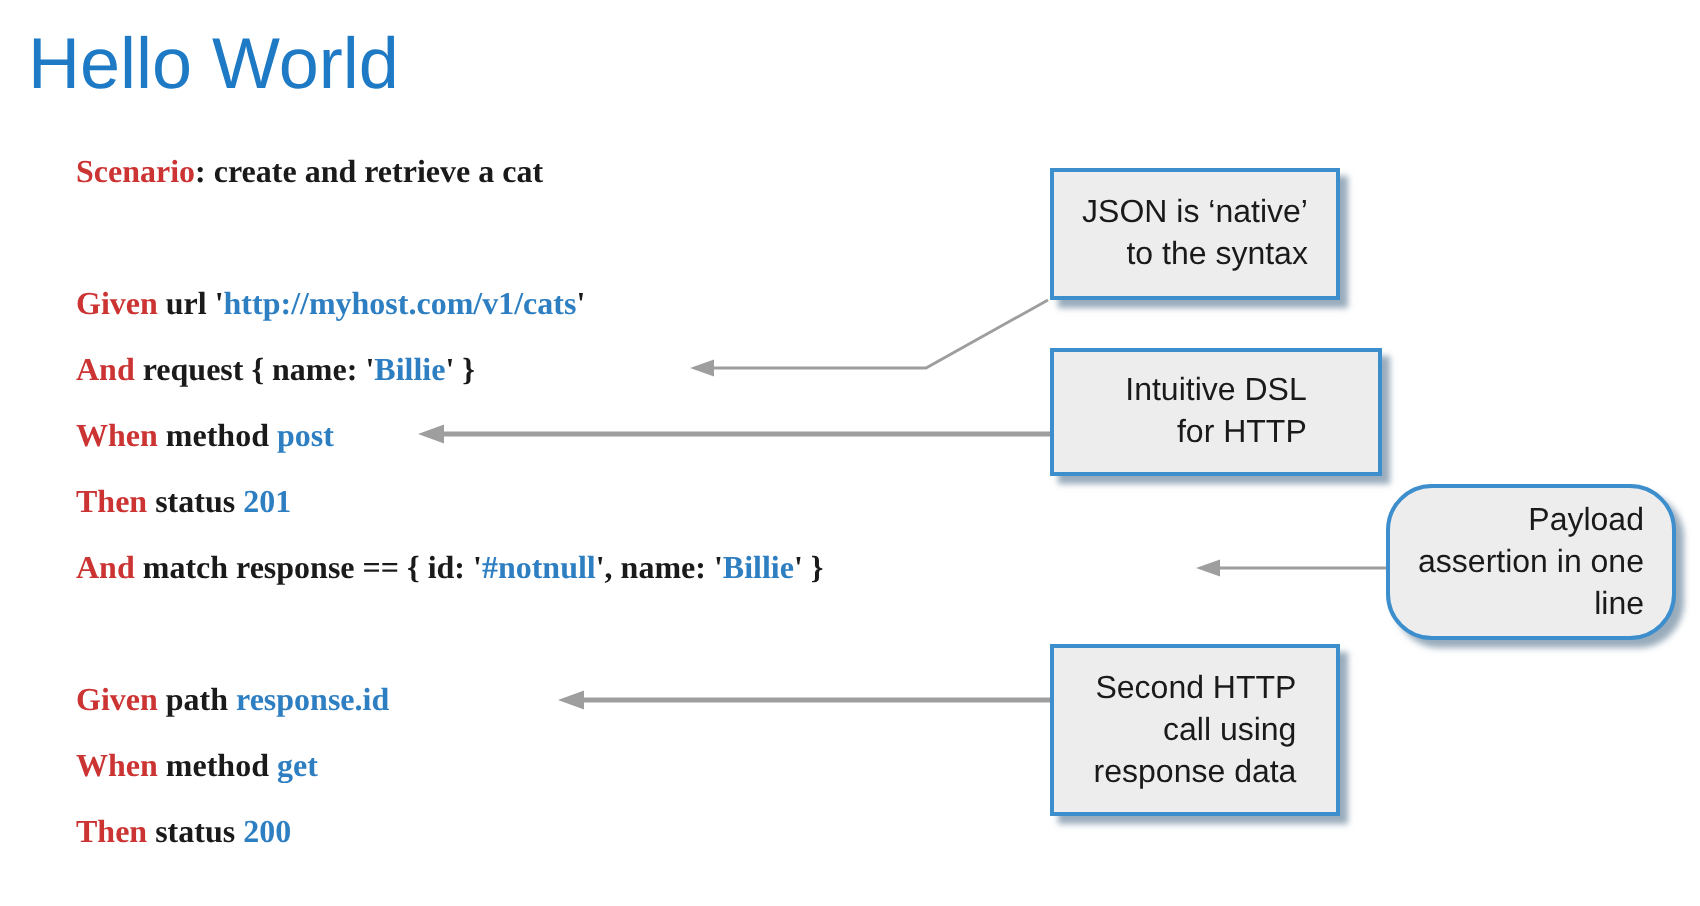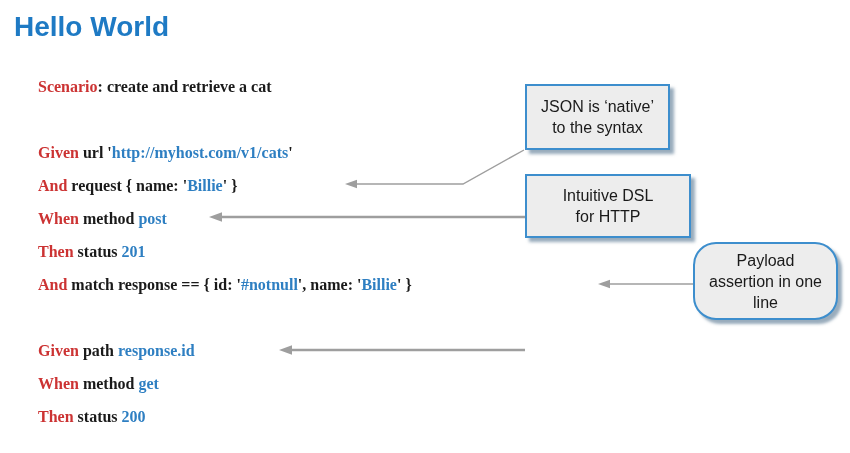--- a/index.html
+++ b/index.html
@@ -6,21 +6,21 @@
   .stage{
     position:relative;
     width:850px;height:453px;
     background:#fff;
     overflow:hidden;
     font-family:"Liberation Sans",sans-serif;
   }
   .title{
     position:absolute;left:14px;top:12px;
     margin:0;
-    font-size:28px;font-weight:700;line-height:1.1;
+    font-size:36px;font-weight:400;line-height:1.1;
     color:var(--title,#1e7ac4);
     letter-spacing:0;
   }
   .code{
     position:absolute;left:38px;top:70px;
     font-family:Liberation Serif, serif;
     font-weight:bold;font-size:16px;line-height:33px;
     white-space:pre;
     color:var(--code-text,#1a1a1a);
   }
@@ -35,21 +35,21 @@
   .conn.thin{stroke-width:1.4;}
   .conn.thick{stroke-width:2.4;}
   .head{fill:var(--connector,#9e9e9e);stroke:none;}
   .callout{
     position:absolute;
     box-sizing:border-box;
     background:var(--callout-bg,#ededed);
     border:2px solid var(--callout-border,#3d8ecd);
     box-shadow:4px 4px 3px rgba(70,103,133,0.55);
     display:flex;align-items:center;justify-content:center;
-    text-align:center;
+    text-align:right;
     font-size:16px;line-height:21px;color:#1a1a1a;
     white-space:pre-line;
   }
   .c1{left:525px;top:84px;width:145px;height:66px;}
   .c2{left:525px;top:174px;width:166px;height:64px;}
   .c3{left:693px;top:242px;width:145px;height:78px;border-radius:23px;}
   .c4{left:525px;top:322px;width:145px;height:86px;}
 </style>
 </head>
 <body>
@@ -78,13 +78,16 @@
     </g>
   </svg>
 
   <div class="callout c1">JSON is ‘native’
 to the syntax</div>
   <div class="callout c2">Intuitive DSL
 for HTTP</div>
   <div class="callout c3">Payload
 assertion in one
 line</div>
+  <div class="callout c4">Second HTTP
+call using
+response data</div>
 </div>
 
 </body></html>

